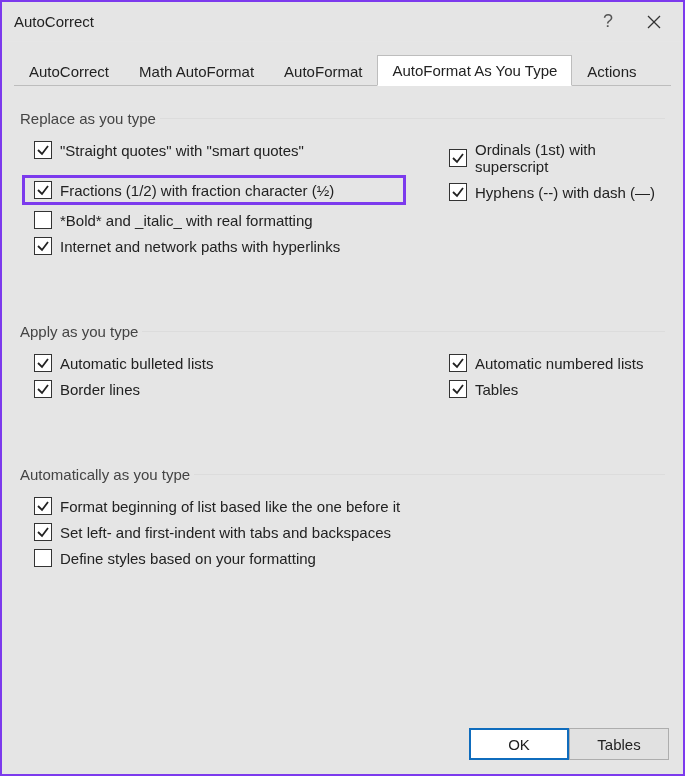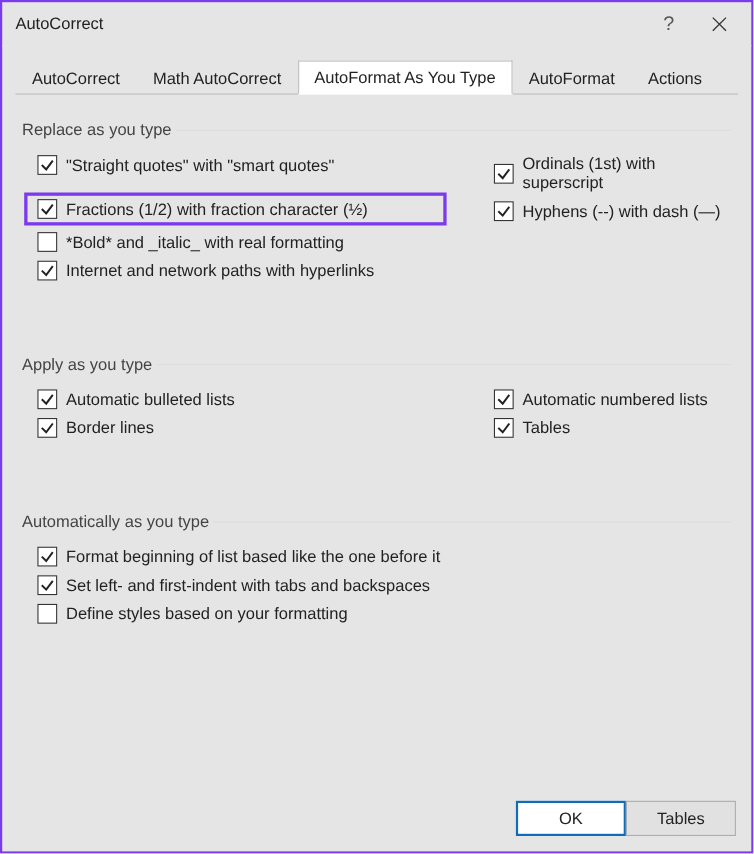--- a/index.html
+++ b/index.html
@@ -161,23 +161,23 @@
     <div class="tb-btn close">
       <svg viewBox="0 0 14 14">
           <line x1="1" y1="1" x2="13" y2="13" stroke="#333" stroke-width="1.2"></line>
           <line x1="13" y1="1" x2="1" y2="13" stroke="#333" stroke-width="1.2"></line>
         </svg>
     </div>
   </div>
 
   <div class="tabs" id="tab-strip">
       <div class="tab">AutoCorrect</div>
-      <div class="tab">Math AutoCorrect</div>
+      <div class="tab">Math AutoFormat</div>
+      <div class="tab">AutoFormat</div>
       <div class="tab active">AutoFormat As You Type</div>
-      <div class="tab">AutoFormat</div>
       <div class="tab">Actions</div>
     </div>
   <div class="tab-underline"></div>
 
   <div class="body">
 
     <div class="group">
       <div class="group-header">
         <span>Replace as you type</span>
         <span class="rule"></span>

